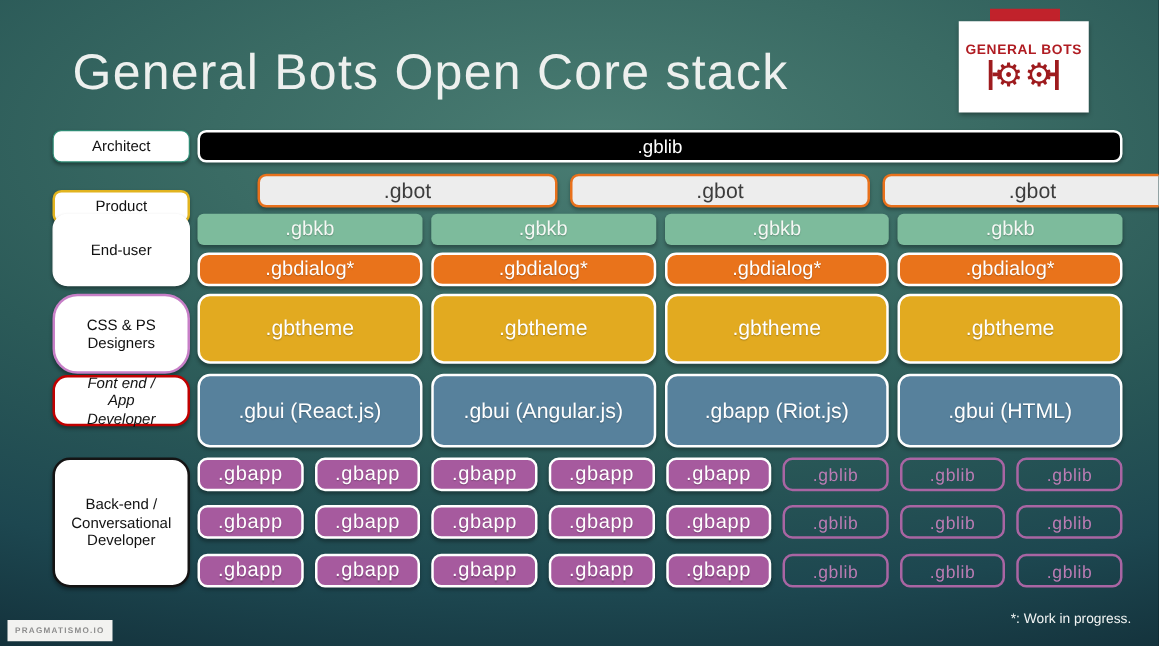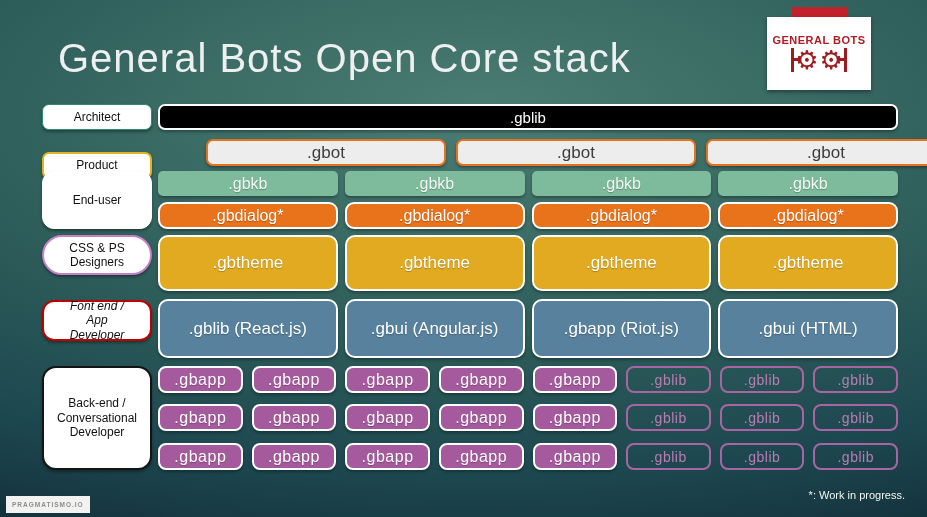--- a/index.html
+++ b/index.html
@@ -33,21 +33,21 @@
   .role{
     position:absolute;left:42px;width:110px;box-sizing:border-box;
     background:#ffffff;color:#111;
     display:flex;align-items:center;justify-content:center;text-align:center;
     font-size:12px;line-height:1.2;
     box-shadow:0 2px 3px rgba(0,0,0,.35);
   }
   .role-architect{top:104px;height:26px;border:1.5px solid #2e8b74;border-radius:7px;}
   .role-product{top:152px;height:27px;border:2px solid #e2b41f;border-radius:7px;}
   .role-enduser{top:171px;height:58px;border:1.5px solid #ffffff;border-radius:12px;}
-  .role-designers{top:235px;height:40px;border:2px solid #c77fc7;border-radius:20px;padding:0 24px;}
+  .role-designers{top:235px;height:64px;border:2px solid #c77fc7;border-radius:20px;padding:0 24px;}
   .role-frontend{top:300px;height:41px;border:2px solid #c00000;border-radius:12px;padding:0 16px;font-style:italic;}
   .role-backend{top:366px;height:104px;border:2px solid #141414;border-radius:14px;padding:0 8px;}
   
   .row{position:absolute;left:158px;width:740px;display:flex;}
   .box{
     flex:1;display:flex;align-items:center;justify-content:center;
     box-sizing:border-box;white-space:nowrap;
     box-shadow:0 2px 3px rgba(0,0,0,.3);
   }
   .row-gbai{top:104px;height:26px;}
@@ -126,21 +126,21 @@
   </div>
 
   <div class="row row-gbtheme">
     <div class="box gbtheme">.gbtheme</div>
     <div class="box gbtheme">.gbtheme</div>
     <div class="box gbtheme">.gbtheme</div>
     <div class="box gbtheme">.gbtheme</div>
   </div>
 
   <div class="row row-gbui">
-    <div class="box gbui">.gblib (React.js)</div>
+    <div class="box gbui">.gbui (React.js)</div>
     <div class="box gbui">.gbui (Angular.js)</div>
     <div class="box gbui">.gbapp (Riot.js)</div>
     <div class="box gbui">.gbui (HTML)</div>
   </div>
 
   <div class="row row-apps1">
     <div class="box gbapp">.gbapp</div>
     <div class="box gbapp">.gbapp</div>
     <div class="box gbapp">.gbapp</div>
     <div class="box gbapp">.gbapp</div>

